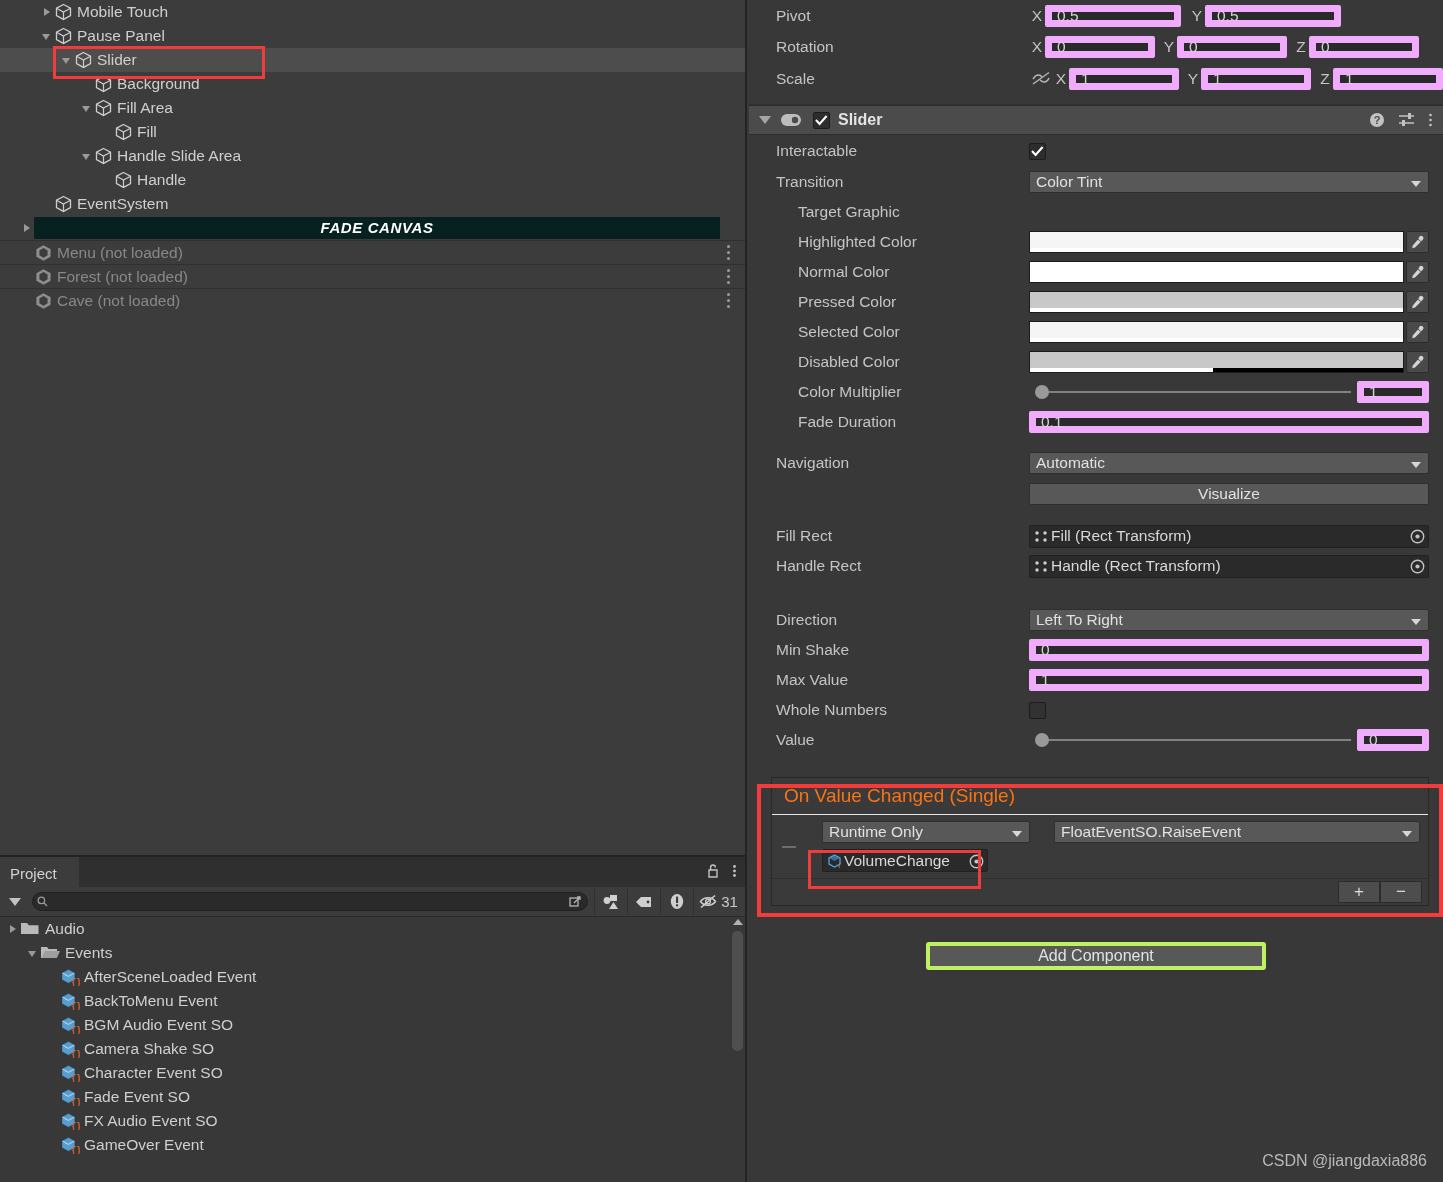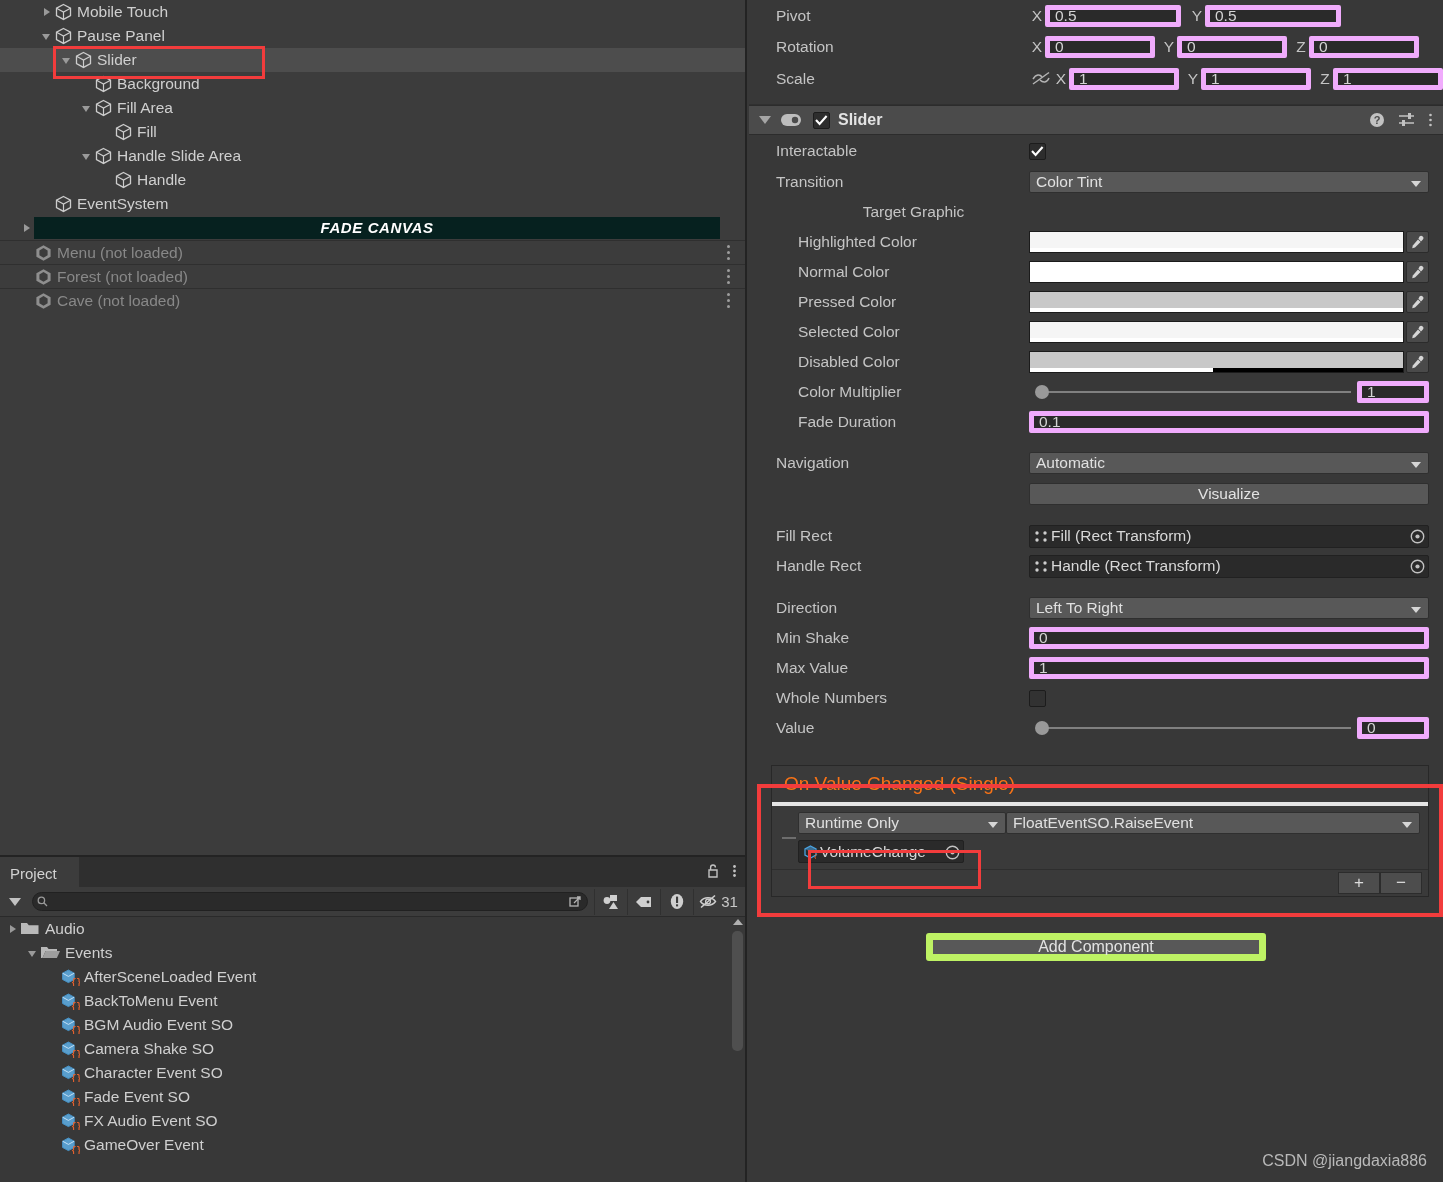--- a/index.html
+++ b/index.html
@@ -140,21 +140,21 @@
   .inspector {
     position: absolute; left: 749px; top: 0; width: 694px; height: 1182px;
     background: #383838;
   }
   .transform-block { padding-top: 0; background: #383838; }
   .prow { height: 30px; display: flex; align-items: center; padding-left: 27px; }
   .plabel { width: 253px; flex: 0 0 253px; font-size: 15.5px; color: #c4c4c4; }
   .plabel.ind { padding-left: 22px; }
   .axis { width: 16px; flex: 0 0 16px; text-align: center; color: #c4c4c4; font-size: 15.5px; }
   .field {
-    height: 22px; background: #2a2a2a; border: 5px solid #f0abfc; border-radius: 2px;
+    height: 22px; background: #2a2a2a; border: 7px solid #f0abfc; border-radius: 2px;
     color: #d4d4d4; font-size: 15.5px; display: flex; align-items: center; padding: 0 5px;
   }
   .sep { height: 1px; background: #303030; margin: 4px 0 0 0; }
 
   .comp-header {
     height: 30px; background: #4b4b4b;
     display: flex; align-items: center; padding: 0 8px 0 10px;
     border-top: 1px solid #2c2c2c; border-bottom: 1px solid #2c2c2c;
     position: relative;
   }
@@ -201,21 +201,21 @@
   .slider-knob { position: absolute; left: 6px; width: 14px; height: 14px; border-radius: 50%; background: #999999; }
   .btn {
     background: #585858; border: 1px solid #2f2f2f; border-radius: 2px;
     height: 22px; display: flex; align-items: center; justify-content: center;
     color: #e2e2e2; font-size: 15.5px;
   }
   .evt-panel {
     margin: 6px 14px 0 22px; border: 1px solid #282828; background: #3a3a3a;
   }
   .evt-title { font-size: 19px; color: #f97316; padding: 7px 0 7px 12px; }
-  .evt-row { border-top: 4px solid #e5e5e5; padding: 6px 6px 6px 10px; display: flex; gap: 0; position: relative; }
+  .evt-row { border-top: 1px solid #e5e5e5; padding: 6px 6px 6px 10px; display: flex; gap: 24px; position: relative; }
   .evt-left { width: 208px; flex: 0 0 208px; }
   .evt-right { flex: 1 1 auto; }
   .drag-handle { width: 16px; flex:0 0 16px; display:flex; align-items:center; }
   .drag-handle i { display:block; width:14px; height:2px; background:#6d6d6d; }
   .plusminus {
     display: flex; justify-content: flex-end; padding: 2px 6px;
     border-top: 1px solid #2e2e2e;
   }
   .pm-btn {
     width: 42px; height: 22px; background: #4d4d4d; border: 1px solid #2c2c2c;
@@ -228,21 +228,21 @@
   .hl-volume {
     position: absolute; left: 808px; top: 850px; width: 173px; height: 39px;
     border: 3px solid #f23c3c; pointer-events: none;
   }
   .watermark {
     position: absolute; right: 16px; bottom: 12px;
     font-size: 16px; color: #b9b9b9;
   }
   .add-comp-wrap { display:flex; justify-content:center; margin-top: 36px; }
   .add-comp {
-    width: 340px; height: 28px; background: #585858; border: 7px solid #bef264;
+    width: 340px; height: 28px; background: #585858; border: 4px solid #bef264;
     border-radius: 3px; display:flex; align-items:center; justify-content:center;
     color:#e2e2e2; font-size:16px;
   }
 </style>
 </head>
 <body>
 
 <div class="root">
 
   <div class="left-col">
@@ -663,21 +663,21 @@
     </div>
 
     <div class="prow" style="height:30px;">
       <div class="plabel">Transition</div>
       <div class="dropdown" style="flex:1 1 auto;margin-right:14px;">
         <span>Color Tint</span>
         <span class="dd-caret"></span>
       </div>
     </div>
 
-    <div class="prow" style="height:30px;text-align:center;">
+    <div class="prow" style="height:30px;">
       <div class="plabel ind">Target Graphic</div>
     </div>
 
     <div id="color-rows">
         <div class="prow" style="height: 30px;">
           <div class="plabel ind">Highlighted Color</div>
           <div class="colorfield" style="flex:1 1 auto;">
             <div class="main" style="background:#f5f5f5;"></div>
             <div class="alpha">
               <span style="width:100%;background:#ffffff;"></span>
@@ -819,21 +819,21 @@
         <span>Handle (Rect Transform)</span>
         <span class="obj-pick">
           <svg width="15" height="15" viewBox="0 0 15 15">
               <circle cx="7.5" cy="7.5" r="6.2" fill="none" stroke="#c2c2c2" stroke-width="1.4"></circle>
               <circle cx="7.5" cy="7.5" r="2.1" fill="#c2c2c2"></circle>
             </svg>
         </span>
       </div>
     </div>
 
-    <div class="prow" style="height:30px;margin-top:12px;">
+    <div class="prow" style="height:30px;margin-top:24px;">
       <div class="plabel">Direction</div>
       <div class="dropdown" style="flex:1 1 auto;margin-right:14px;">
         <span>Left To Right</span>
         <span class="dd-caret"></span>
       </div>
     </div>
 
     <div class="prow" style="height:30px;">
       <div class="plabel">Min Shake</div>
       <div class="field" style="flex:1 1 auto;margin-right:14px;">0</div>

